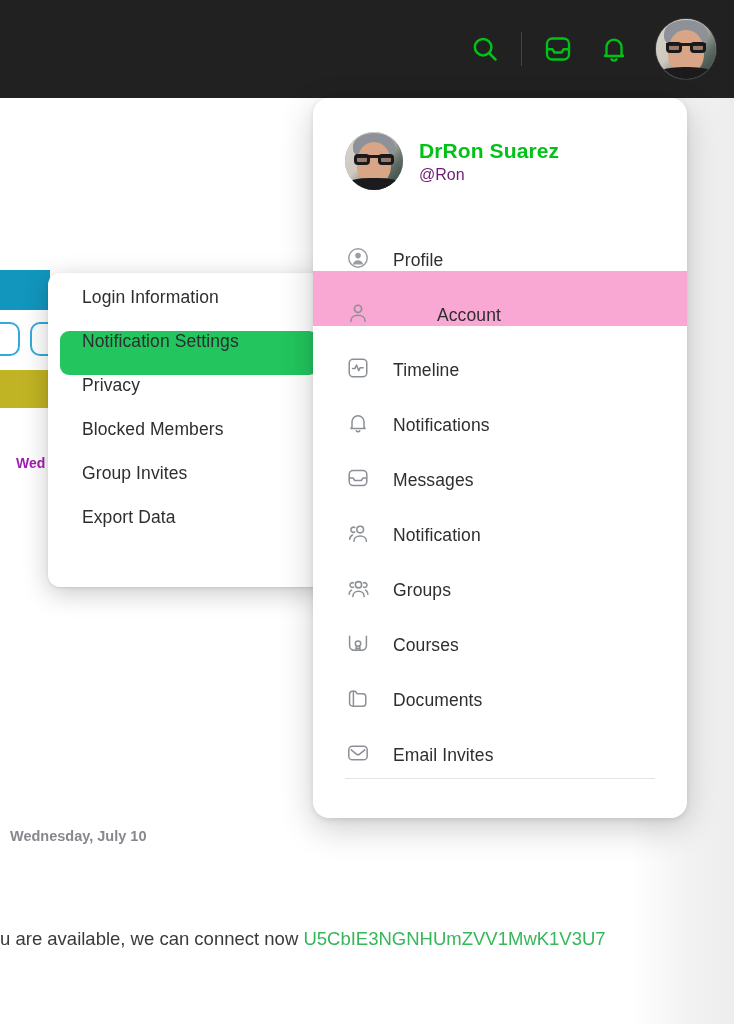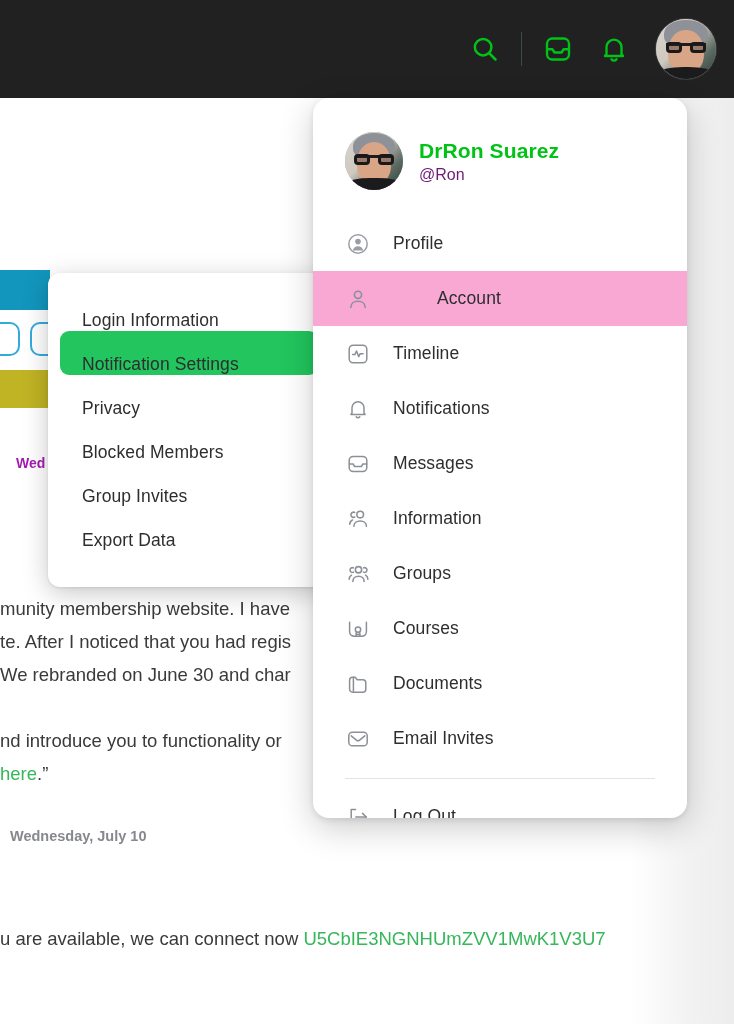--- a/index.html
+++ b/index.html
@@ -98,21 +98,21 @@
   .bg-token { color: #35b75a; }
 
   
   .submenu {
     position: absolute; left: 48px; top: 273px; width: 282px; height: 314px;
     background: #ffffff; border-radius: 12px;
     box-shadow: 0 6px 26px rgba(0,0,0,.22), 0 1px 3px rgba(0,0,0,.10);
     padding: 14px 12px; z-index: 30;
   }
   .submenu-item {
-    height: 44px; display: flex; align-items: flex-end;
+    height: 44px; display: flex; align-items: flex-start;
     padding: 0 22px; border-radius: 9px;
     font-size: 17.5px; color: #2e2e30; cursor: pointer;
     letter-spacing: .1px;
   }
   .submenu-item.active { background: #22c55e; }
 
   
   .dropdown {
     position: absolute; left: 313px; top: 98px; width: 374px; height: 720px;
     background: #ffffff; border-radius: 16px;
@@ -125,21 +125,21 @@
     background: #9aa3ab; position: relative; flex: none;
   }
   .dd-names { margin-left: 16px; }
   .dd-name {
     font-size: 21px; font-weight: bold; color: #00c217; letter-spacing: .1px;
   }
   .dd-handle { font-size: 16px; color: #701a75; margin-top: 3px; }
 
   .dd-list { padding: 8px 0 0 0; }
   .dd-item {
-    height: 55px; display: flex; align-items: center;
+    height: 55px; display: flex; align-items: flex-end;
     padding-left: 32px; cursor: pointer;
   }
   .dd-item.active { background: #f9a8d4; gap: 44px; }
   .dd-ico {
     width: 26px; height: 26px; flex: none;
     display: flex; align-items: center; justify-content: center;
     color: #8c9096;
   }
   .dd-ico svg { display: block; }
   .dd-label {
@@ -159,28 +159,20 @@
 
   <div class="strip-blue"></div>
   <div class="pillrow">
     <div class="pill"></div>
     <div class="pill"></div>
   </div>
   <div class="strip-yellow"></div>
 
   <div class="bg-daylabel">Wed</div>
 
-  <div class="bg-msg">
-    <span class="ln">munity membership website. I have</span>
-    <span class="ln">te. After I noticed that you had regis</span>
-    <span class="ln">We rebranded on June 30 and char</span>
-    <span class="ln" style="height:33px;display:block;"></span>
-    <span class="ln">nd introduce you to functionality or</span>
-    <span class="ln"><span class="bg-link">here</span>.”</span>
-  </div>
 
   <div class="bg-date2">Wednesday, July 10</div>
 
   <div class="bg-msg2">
     <span class="ln">u are available, we can connect now</span>
     <span class="ln bg-token">U5CbIE3NGNHUmZVV1MwK1V3U7</span>
   </div>
 
   <div class="topnav">
     <div class="nav-icons">
@@ -324,21 +316,21 @@
 
       <div class="dd-item">
         <span class="dd-ico">
           <svg width="25" height="25" viewBox="0 0 24 24" fill="none" stroke="#8c9096" stroke-width="1.5" stroke-linecap="round" stroke-linejoin="round">
             <circle cx="13.6" cy="8.2" r="3.2"></circle>
             <path d="M7.6 19.4c0-3.2 2.7-5 6-5s6 1.8 6 5"></path>
             <path d="M8.4 6.2a2.5 2.5 0 100 4.4"></path>
             <path d="M6.2 13.4c-1.6.8-2.6 2.2-2.6 4.2"></path>
           </svg>
         </span>
-        <span class="dd-label">Information</span>
+        <span class="dd-label">Notification</span>
       </div>
 
       <div class="dd-item">
         <span class="dd-ico">
           <svg width="25" height="25" viewBox="0 0 24 24" fill="none" stroke="#8c9096" stroke-width="1.5" stroke-linecap="round" stroke-linejoin="round">
             <circle cx="12" cy="8.4" r="3"></circle>
             <path d="M6.6 19.6c0-3.1 2.4-4.9 5.4-4.9s5.4 1.8 5.4 4.9"></path>
             <path d="M7.2 6.6a2.3 2.3 0 100 4.1"></path>
             <path d="M5.2 13.6c-1.4.8-2.2 2.1-2.2 3.9"></path>
             <path d="M16.8 6.6a2.3 2.3 0 110 4.1"></path>

